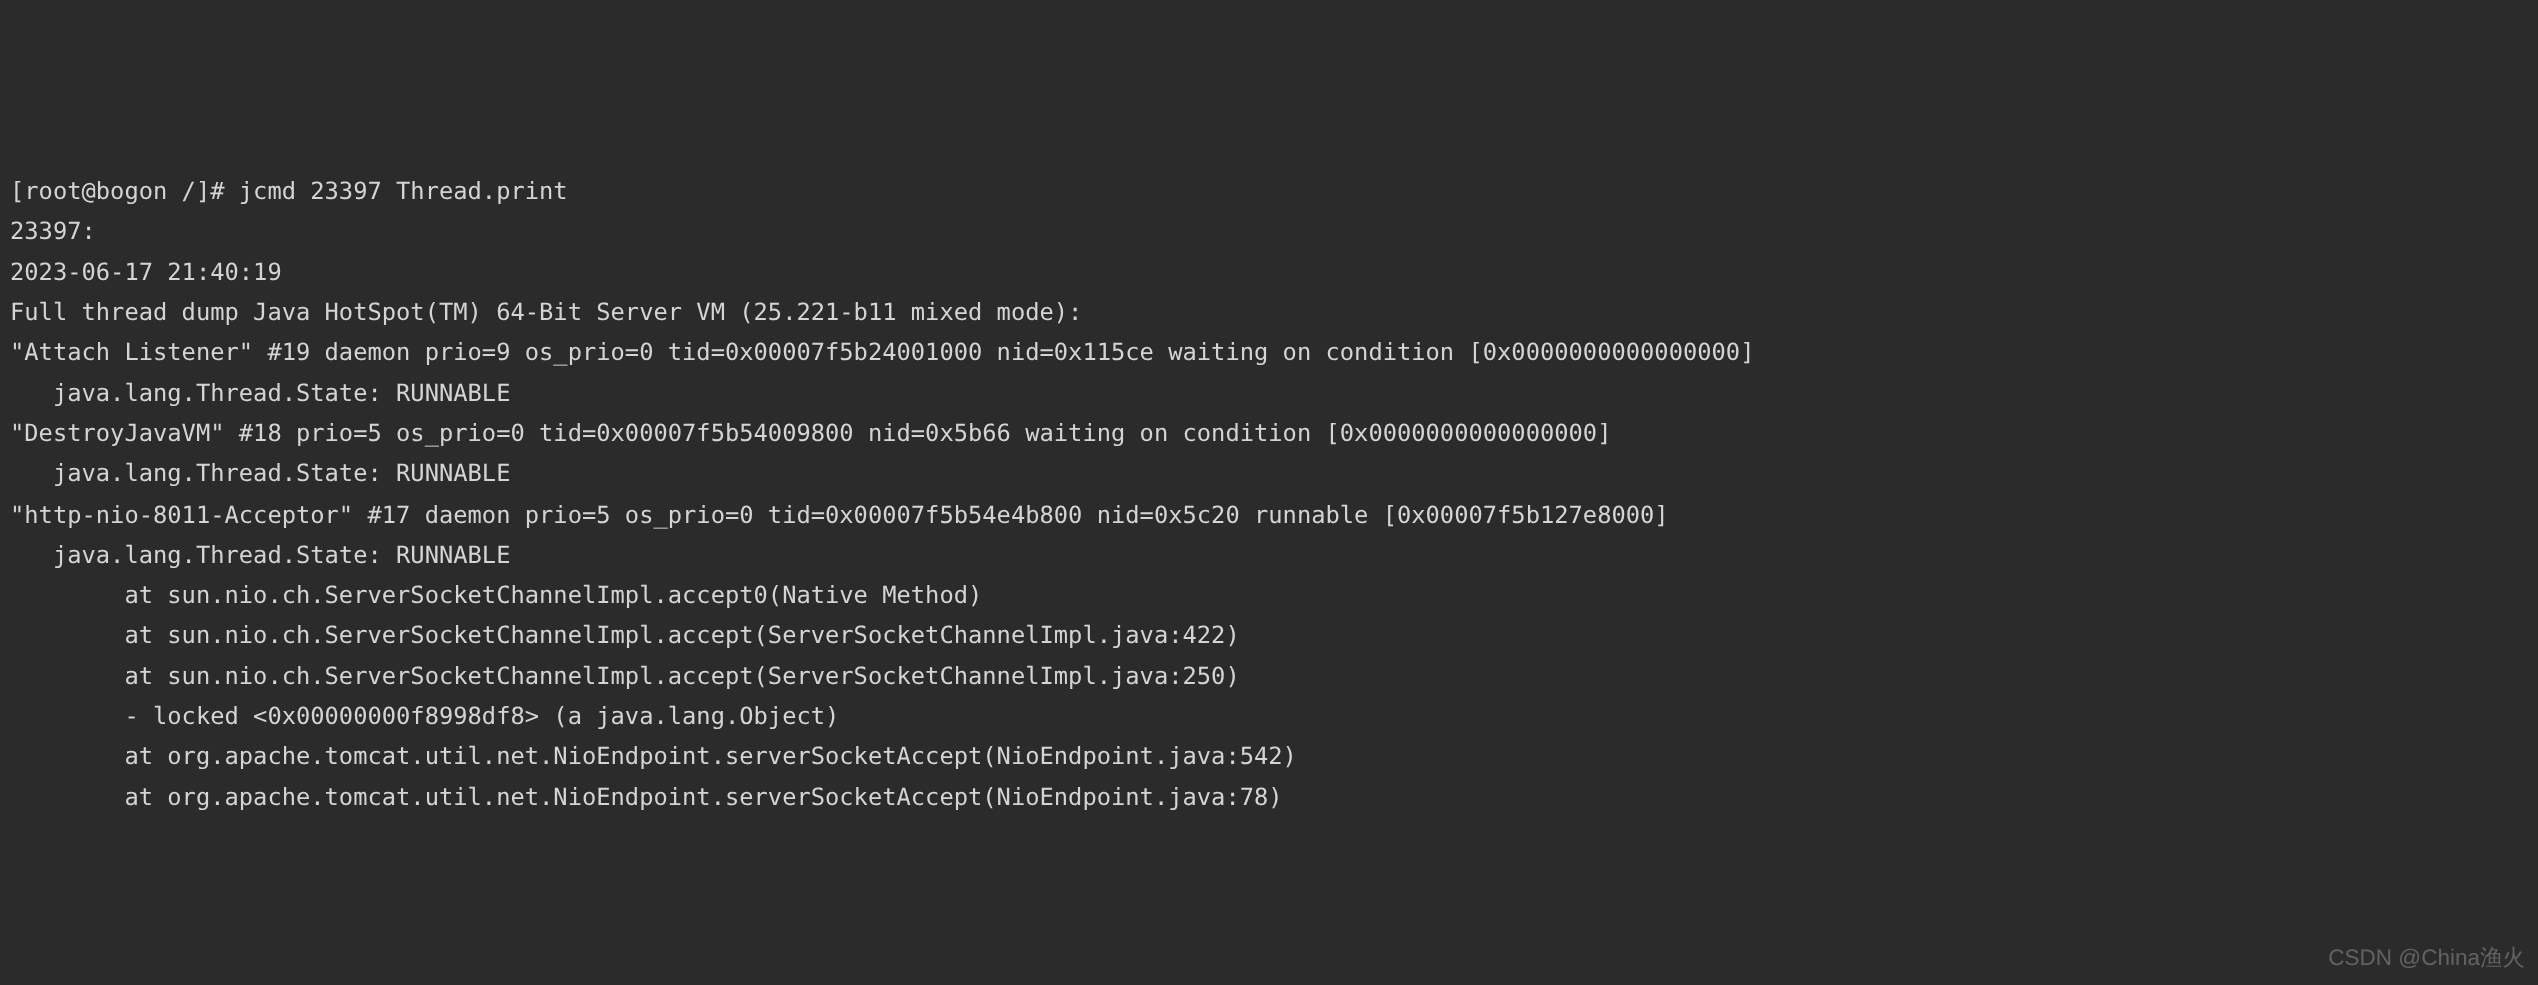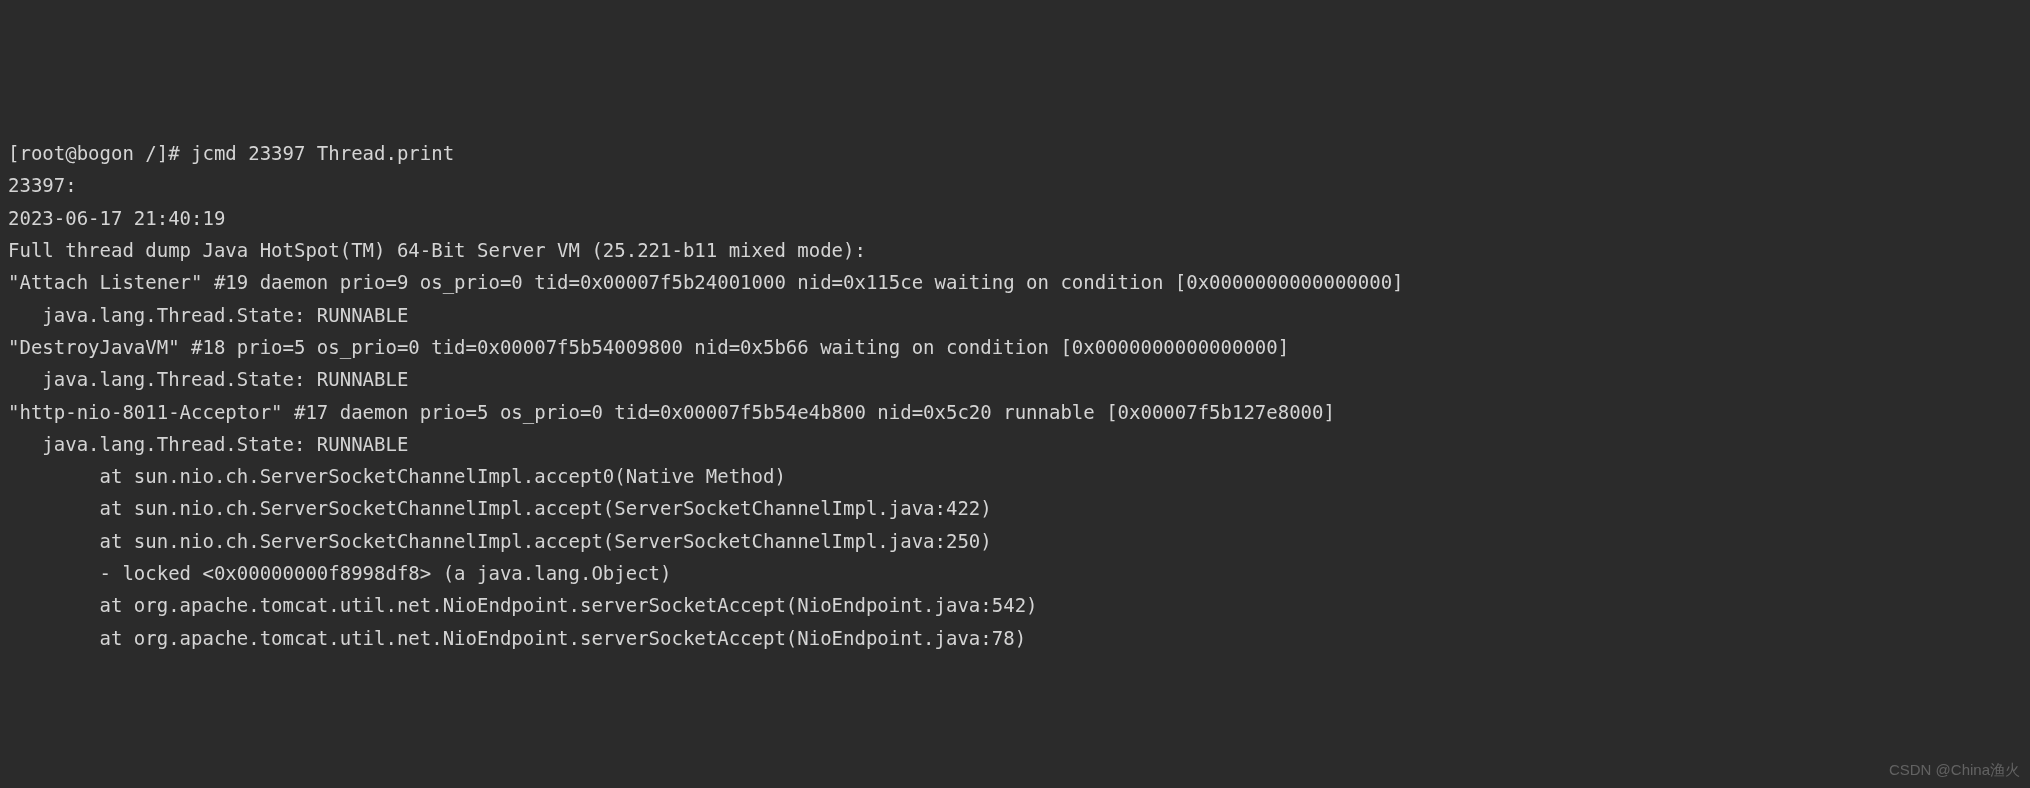--- a/index.html
+++ b/index.html
@@ -21,21 +21,21 @@
       position: relative;
     }
     .terminal-line {
       display: block;
     }
     .watermark {
       position: absolute;
       bottom: 6px;
       right: 10px;
       color: rgba(200, 200, 200, 0.35);
-      font-size: 15px;
+      font-size: 18px;
       font-family: sans-serif;
       margin-left: 16px;
     }
   </style>
 </head>
 <body>
 
 
 
 <div id="terminal-container"><span class="terminal-line">[root@bogon /]# jcmd 23397 Thread.print</span><span class="terminal-line">23397:</span><span class="terminal-line">2023-06-17 21:40:19</span><span class="terminal-line">Full thread dump Java HotSpot(TM) 64-Bit Server VM (25.221-b11 mixed mode):</span><span class="terminal-line"></span><span class="terminal-line">"Attach Listener" #19 daemon prio=9 os_prio=0 tid=0x00007f5b24001000 nid=0x115ce waiting on condition [0x0000000000000000]</span><span class="terminal-line">   java.lang.Thread.State: RUNNABLE</span><span class="terminal-line"></span><span class="terminal-line">"DestroyJavaVM" #18 prio=5 os_prio=0 tid=0x00007f5b54009800 nid=0x5b66 waiting on condition [0x0000000000000000]</span><span class="terminal-line">   java.lang.Thread.State: RUNNABLE</span><span class="terminal-line"></span><span class="terminal-line">"http-nio-8011-Acceptor" #17 daemon prio=5 os_prio=0 tid=0x00007f5b54e4b800 nid=0x5c20 runnable [0x00007f5b127e8000]</span><span class="terminal-line">   java.lang.Thread.State: RUNNABLE</span><span class="terminal-line">        at sun.nio.ch.ServerSocketChannelImpl.accept0(Native Method)</span><span class="terminal-line">        at sun.nio.ch.ServerSocketChannelImpl.accept(ServerSocketChannelImpl.java:422)</span><span class="terminal-line">        at sun.nio.ch.ServerSocketChannelImpl.accept(ServerSocketChannelImpl.java:250)</span><span class="terminal-line">        - locked &lt;0x00000000f8998df8&gt; (a java.lang.Object)</span><span class="terminal-line">        at org.apache.tomcat.util.net.NioEndpoint.serverSocketAccept(NioEndpoint.java:542)</span><span class="terminal-line">        at org.apache.tomcat.util.net.NioEndpoint.serverSocketAccept(NioEndpoint.java:78)</span></div>

